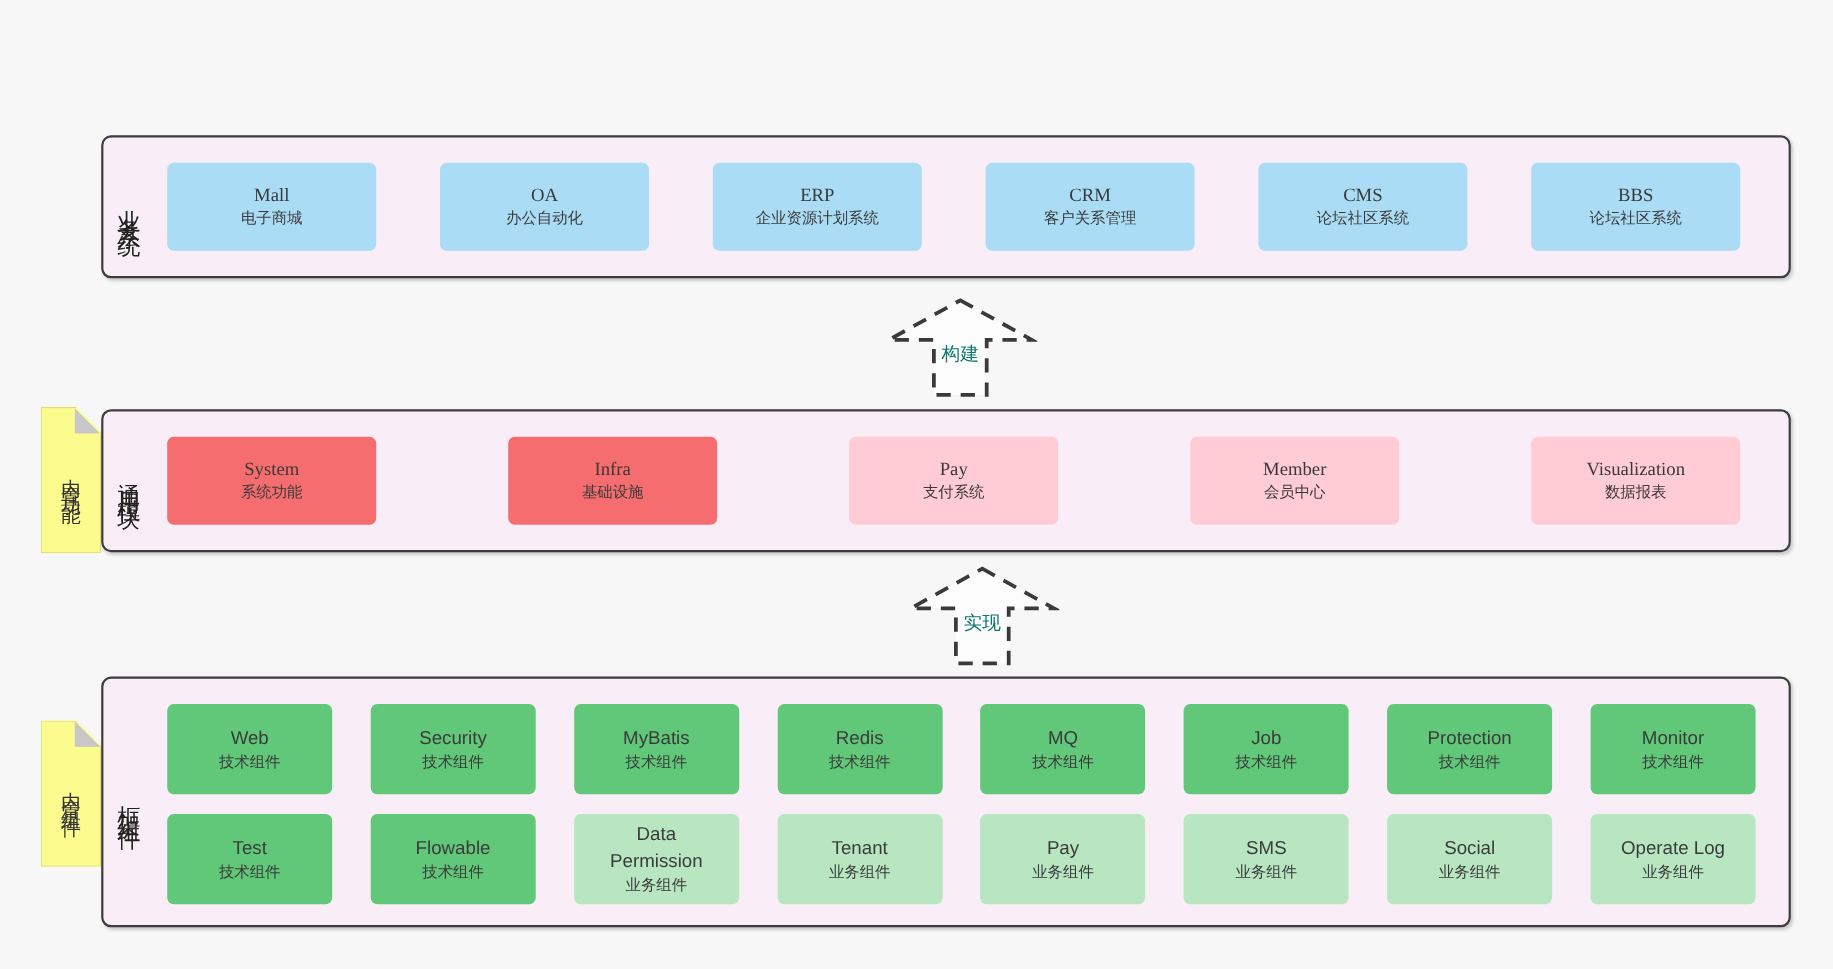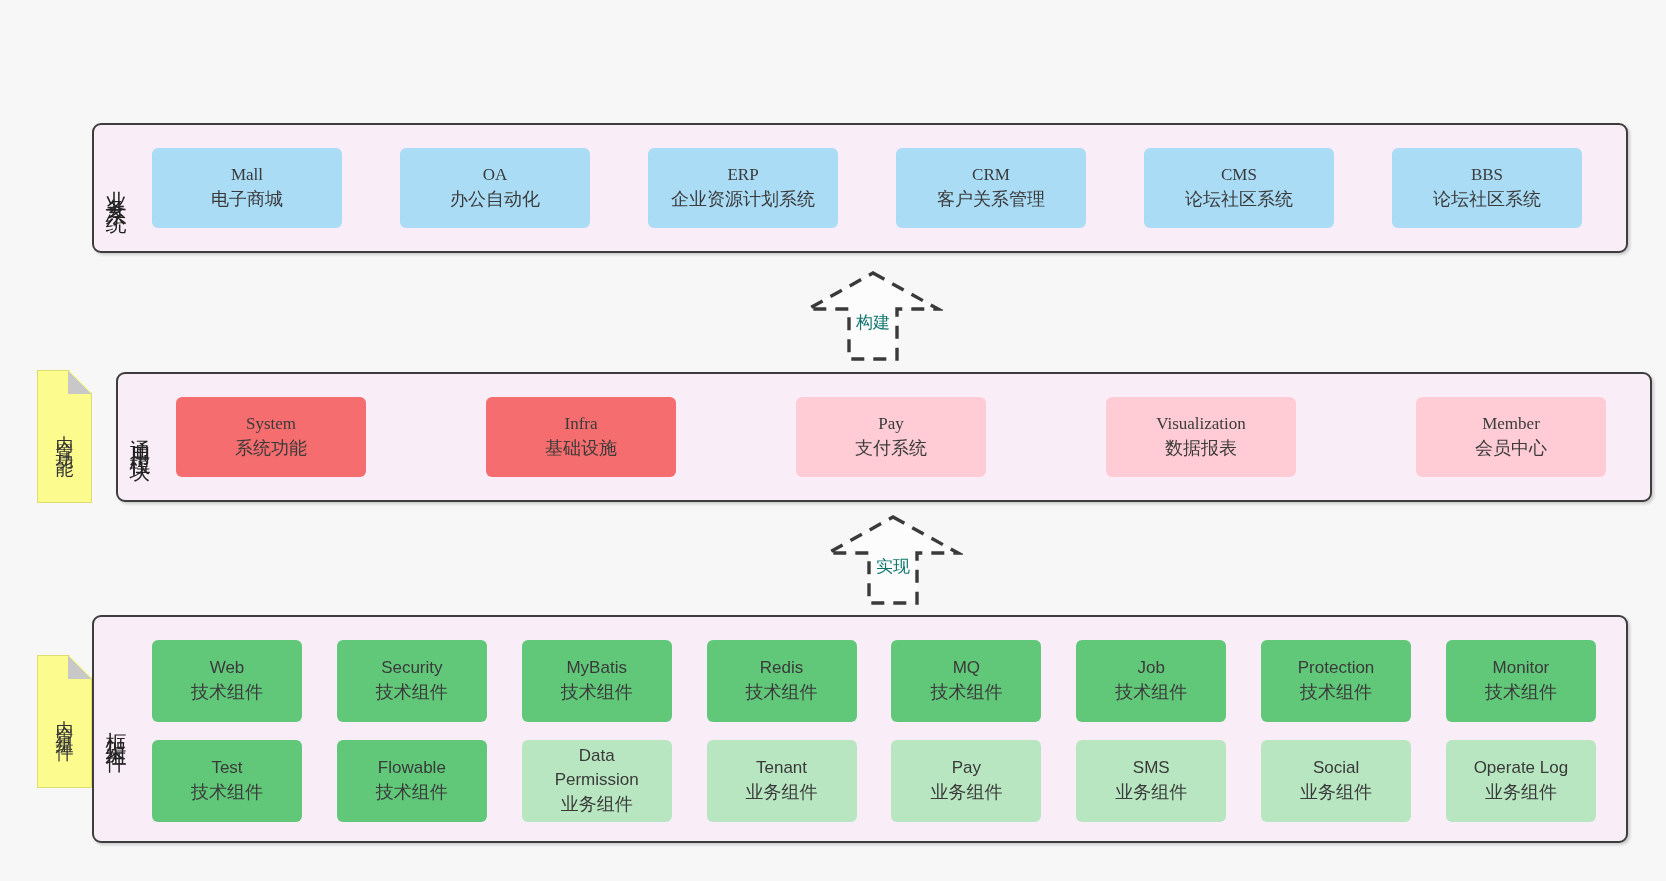--- a/index.html
+++ b/index.html
@@ -10,21 +10,21 @@
     color:#3a3a3a;
   }
   
   .band{
     position:absolute;box-sizing:border-box;
     background:#f9eef7;
     border:2px solid #3d3d3d;border-radius:9px;
     box-shadow:2px 2px 3px rgba(0,0,0,.18);
   }
   .band1{left:92px;top:123px;width:1536px;height:130px;}
-  .band2{left:92px;top:372px;width:1536px;height:130px;margin-left:24px;}
+  .band2{left:92px;top:372px;width:1536px;height:130px;}
   .band3{left:92px;top:615px;width:1536px;height:228px;}
   .vlabel{
     position:absolute;left:12px;top:50%;transform:translateY(-50%);
     writing-mode:vertical-rl;text-orientation:upright;
     font-size:21px;letter-spacing:7px;color:#222;line-height:1;
     white-space:nowrap;
   }
   
   .row{
     position:absolute;top:0;bottom:0;left:58px;right:44px;
@@ -34,21 +34,21 @@
     position:absolute;left:58px;right:30px;top:23px;bottom:19px;
     display:flex;flex-direction:column;justify-content:space-between;
   }
   .rows3 .gridrow{display:flex;justify-content:space-between;}
   .box{
     box-sizing:border-box;border-radius:6px;
     display:flex;flex-direction:column;align-items:center;justify-content:center;
     text-align:center;line-height:1.42;
   }
   .box .t{font-size:17px;}
-  .box .s{font-size:18px;}
+  .box .s{font-size:14px;}
   .wide{width:190px;height:80px;padding:0 10px;font-family:Liberation Serif, serif;}
   .small{width:150px;height:82px;padding:0 16px;}
   .blue{background:#aadcf6;}
   .red{background:#f56d6e;}
   .pink{background:#ffccd5;}
   .gdark{background:#61c87a;}
   .glight{background:#b7e6c1;}
   
   .note{
     position:absolute;width:55px;height:133px;z-index:3;
@@ -130,26 +130,26 @@
     </div>
     <div class="box wide red">
       <span class="t">Infra</span>
       <span class="s">基础设施</span>
     </div>
     <div class="box wide pink">
       <span class="t">Pay</span>
       <span class="s">支付系统</span>
     </div>
     <div class="box wide pink">
+      <span class="t">Member</span>
+      <span class="s">会员中心</span>
+    </div>
+    <div class="box wide pink">
       <span class="t">Visualization</span>
       <span class="s">数据报表</span>
-    </div>
-    <div class="box wide pink">
-      <span class="t">Member</span>
-      <span class="s">会员中心</span>
     </div>
   </div>
 </section>
 
 <div class="arrow arrow2">
   <svg width="140" height="92" viewBox="0 0 140 92">
     <polygon points="70,3 135,39 94,39 94,89 46,89 46,39 5,39" fill="#fcfcfc" stroke="#3a3a3a" stroke-width="3.4" stroke-dasharray="13 9" stroke-linejoin="miter"></polygon>
   </svg>
   <div class="arrow-label">实现</div>
 </div>

